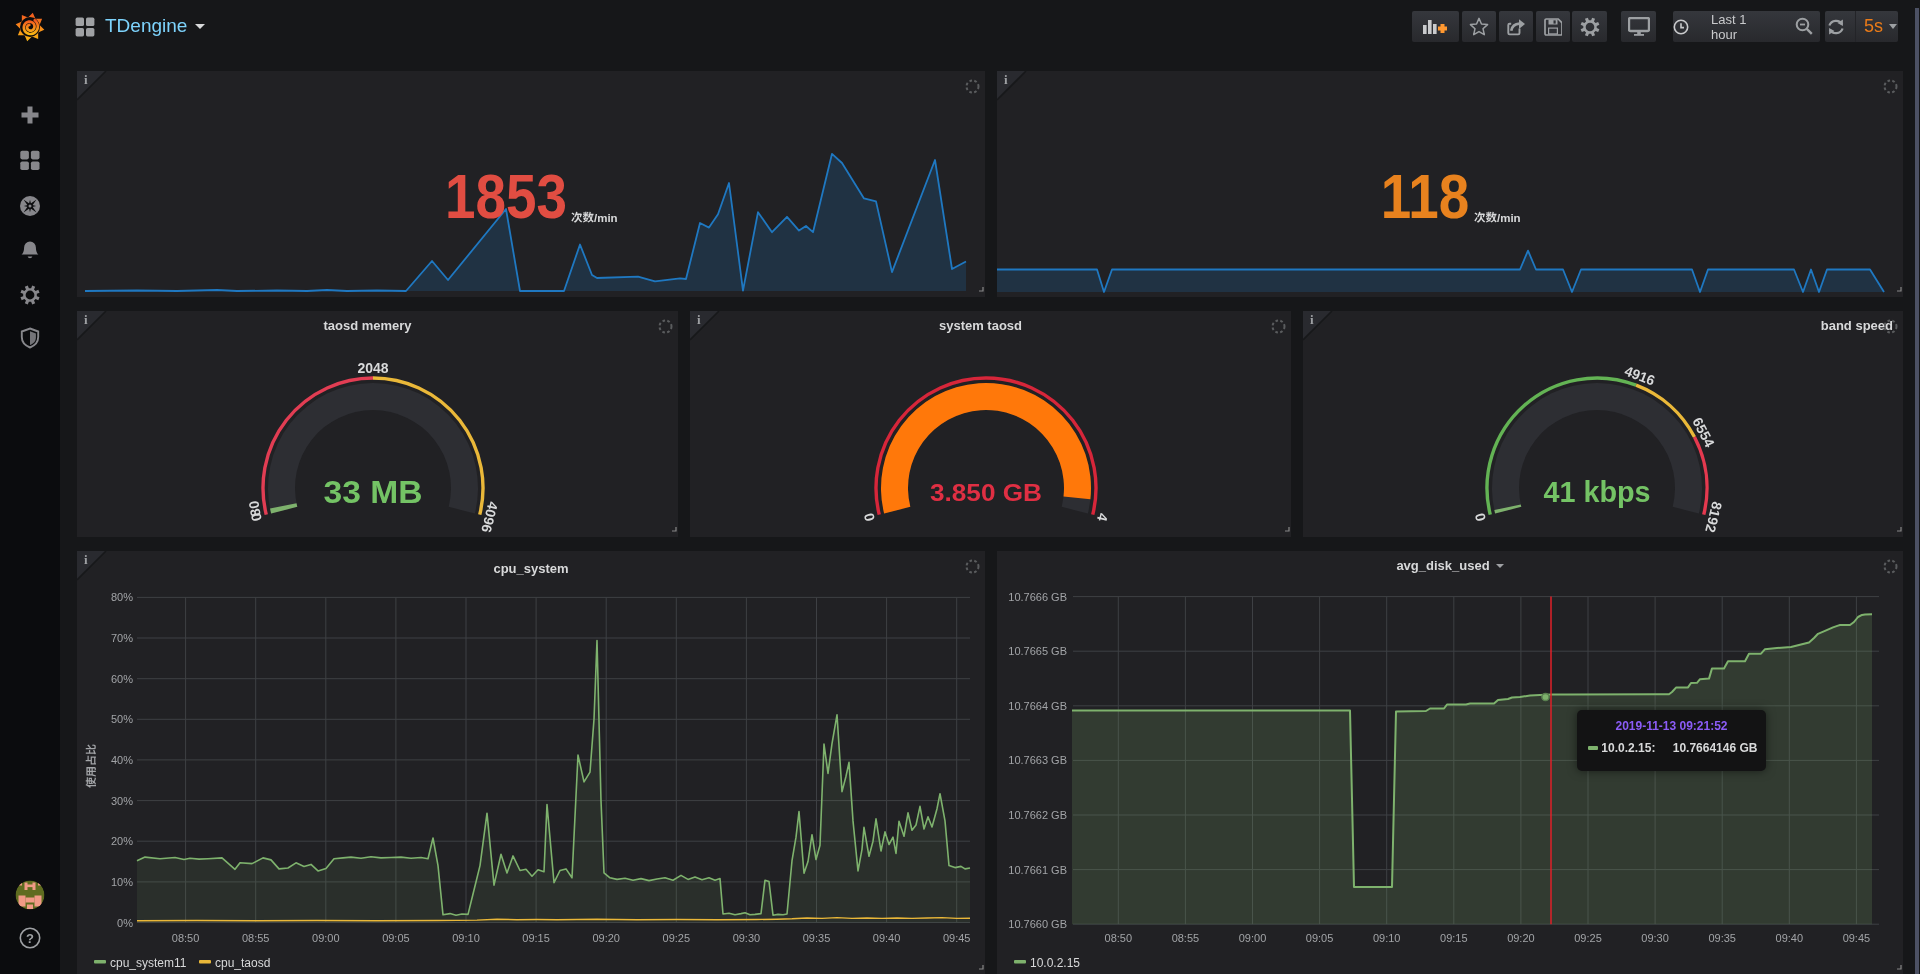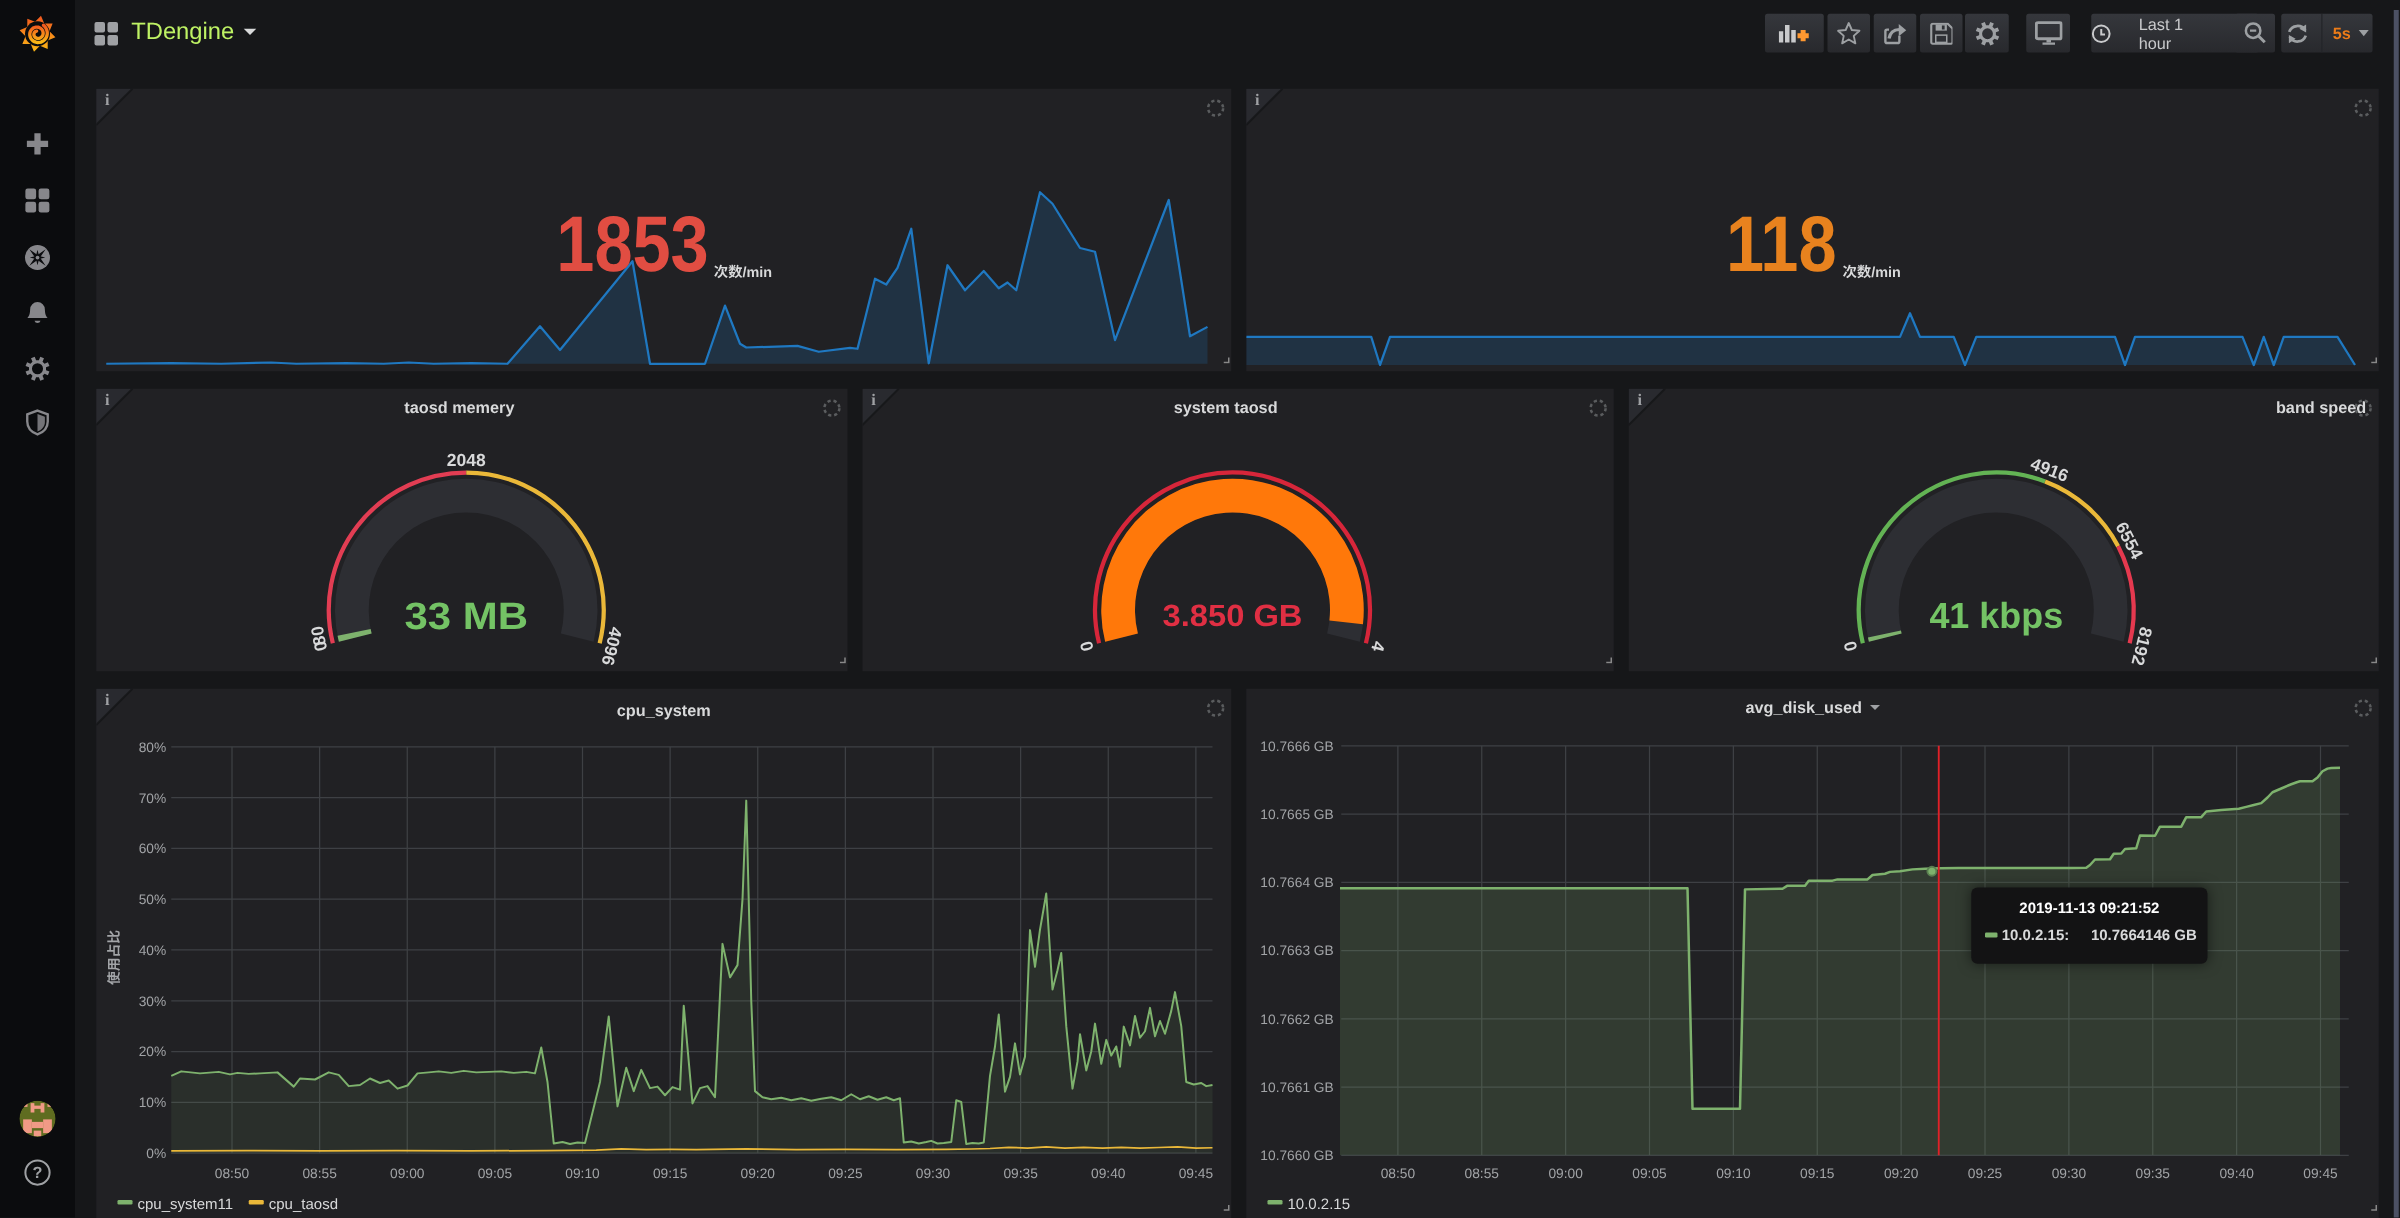--- a/index.html
+++ b/index.html
@@ -63,21 +63,21 @@
         <circle cx="11" cy="11" r="9.7" stroke="#9fa1a4" stroke-width="1.6" fill="none"></circle>
         <text x="11" y="15.6" text-anchor="middle" font-size="13" font-weight="bold" fill="#9fa1a4" font-family="Liberation Sans, sans-serif">?</text>
       </svg></div>
   </div>
 <div style="position:absolute;left:75px;top:17px;"><svg width="20" height="20" viewBox="0 0 20 20" style="">
       <rect x="0.6" y="0.6" width="8.4" height="8.4" rx="1.6" fill="#9fa1a4"></rect>
       <rect x="11" y="0.6" width="8.4" height="8.4" rx="1.6" fill="#9fa1a4"></rect>
       <rect x="0.6" y="11" width="8.4" height="8.4" rx="1.6" fill="#9fa1a4"></rect>
       <rect x="11" y="11" width="8.4" height="8.4" rx="1.6" fill="#9fa1a4"></rect>
     </svg></div>
-<div style="position:absolute;left:105px;top:15px;font-size:19px;color:#bef264;">TDengine<span style="display:inline-block;width:0;height:0;border-left:5px solid transparent;border-right:5px solid transparent;border-top:5px solid #d8d9da;vertical-align:middle;margin-left:8px"></span></div>
+<div style="position:absolute;left:105px;top:15px;font-size:19px;color:#7dd3fc;">TDengine<span style="display:inline-block;width:0;height:0;border-left:5px solid transparent;border-right:5px solid transparent;border-top:5px solid #d8d9da;vertical-align:middle;margin-left:8px"></span></div>
 <div class="btn" style="left:1412px;width:47px;">
     <svg width="26" height="18" viewBox="0 0 26 18" style="">
       <rect x="0" y="7" width="3.6" height="9" fill="#c9cacc"></rect>
       <rect x="5" y="2" width="3.6" height="14" fill="#c9cacc"></rect>
       <rect x="10" y="6" width="3.6" height="10" fill="#c9cacc"></rect>
       <path d="M19.5 6v9M15 10.5h9" stroke="#ff9830" stroke-width="4"></path>
     </svg>
   </div>
 <div class="btn" style="left:1462px;width:34px;">
     <svg width="20" height="19" viewBox="0 0 20 19" style="">
@@ -128,21 +128,21 @@
     </svg>
   </div>
 <div class="btn" style="left:1825px;width:73px;">
     <svg width="20" height="18" viewBox="0 0 20 18" style="">
       <path d="M16.2 6.5A7 7 0 0 0 3.4 7.5" stroke="#9da0a3" stroke-width="2.2" fill="none"></path>
       <polygon points="16.9,1.5 16.9,8 11.5,5" fill="#9da0a3"></polygon>
       <path d="M3.8 11.5a7 7 0 0 0 12.8-1" stroke="#9da0a3" stroke-width="2.2" fill="none"></path>
       <polygon points="3.1,16.5 3.1,10 8.5,13" fill="#9da0a3"></polygon>
     </svg>
     <span style="width:1px;height:31px;background:#232428;margin:0 8px 0 9px;"></span>
-    <span style="font-size:13px;font-weight:bold;color:#eb7b18;margin-right:6px;">5s</span>
+    <span style="font-size:18px;font-weight:normal;color:#eb7b18;margin-right:6px;">5s</span>
     <span style="display:inline-block;width:0;height:0;border-left:4.5px solid transparent;border-right:4.5px solid transparent;border-top:5px solid #9da0a3;vertical-align:middle"></span>
   </div>
 <div style="position:absolute;left:1915px;top:8px;width:4px;height:966px;background:#4c5164;"></div>
 <div style="position:absolute;left:77px;top:71px;width:908px;height:226px;background:#212124;">
     <svg width="30" height="30" viewBox="0 0 30 30" style="position:absolute;left:0;top:0">
       <polygon points="0,0 29,0 0,29" fill="#292a2f"></polygon>
       <line x1="29" y1="0" x2="0" y2="29" stroke="#17181a" stroke-width="1.6"></line>
       <text x="7" y="13" font-family="Liberation Serif, serif" font-weight="bold" font-size="13" fill="#9fa1a4">i</text>
     </svg>
     <div style="position:absolute;right:5px;top:8px;"><svg width="15" height="15" viewBox="0 0 15 15" style="">
@@ -381,15 +381,15 @@
         <text x="523.9" y="391" text-anchor="middle" font-size="11" fill="#a2a4a7">09:20</text>
         <text x="591.0" y="391" text-anchor="middle" font-size="11" fill="#a2a4a7">09:25</text>
         <text x="658.1" y="391" text-anchor="middle" font-size="11" fill="#a2a4a7">09:30</text>
         <text x="725.2" y="391" text-anchor="middle" font-size="11" fill="#a2a4a7">09:35</text>
         <text x="792.3" y="391" text-anchor="middle" font-size="11" fill="#a2a4a7">09:40</text>
         <text x="859.4" y="391" text-anchor="middle" font-size="11" fill="#a2a4a7">09:45</text>
         <rect x="17" y="409" width="12" height="3.5" rx="1" fill="#7eb26d"></rect>
         <text x="33" y="416" font-size="12" fill="#d8d9da">10.0.2.15</text>
       </svg></div>
     <div style="position:absolute;left:580px;top:159px;width:189px;height:61px;background:#131314;border-radius:5px;z-index:5;box-shadow:0 0 10px rgba(0,0,0,0.5);">
-      <div style="text-align:center;font-size:12px;font-weight:bold;color:#ffffff;margin-top:9px;">2019-11-13 09:21:52</div>
+      <div style="text-align:center;font-size:12px;font-weight:bold;color:#8b5cf6;margin-top:9px;">2019-11-13 09:21:52</div>
       <div style="font-size:12px;font-weight:bold;color:#d8d9da;margin:8px 0 0 11px;"><span style="display:inline-block;width:10px;height:4px;border-radius:1px;background:#7eb26d;vertical-align:2px;"></span> 10.0.2.15: <span style="margin-left:14px;">10.7664146 GB</span></div>
     </div>
   </div>
 </body></html>

